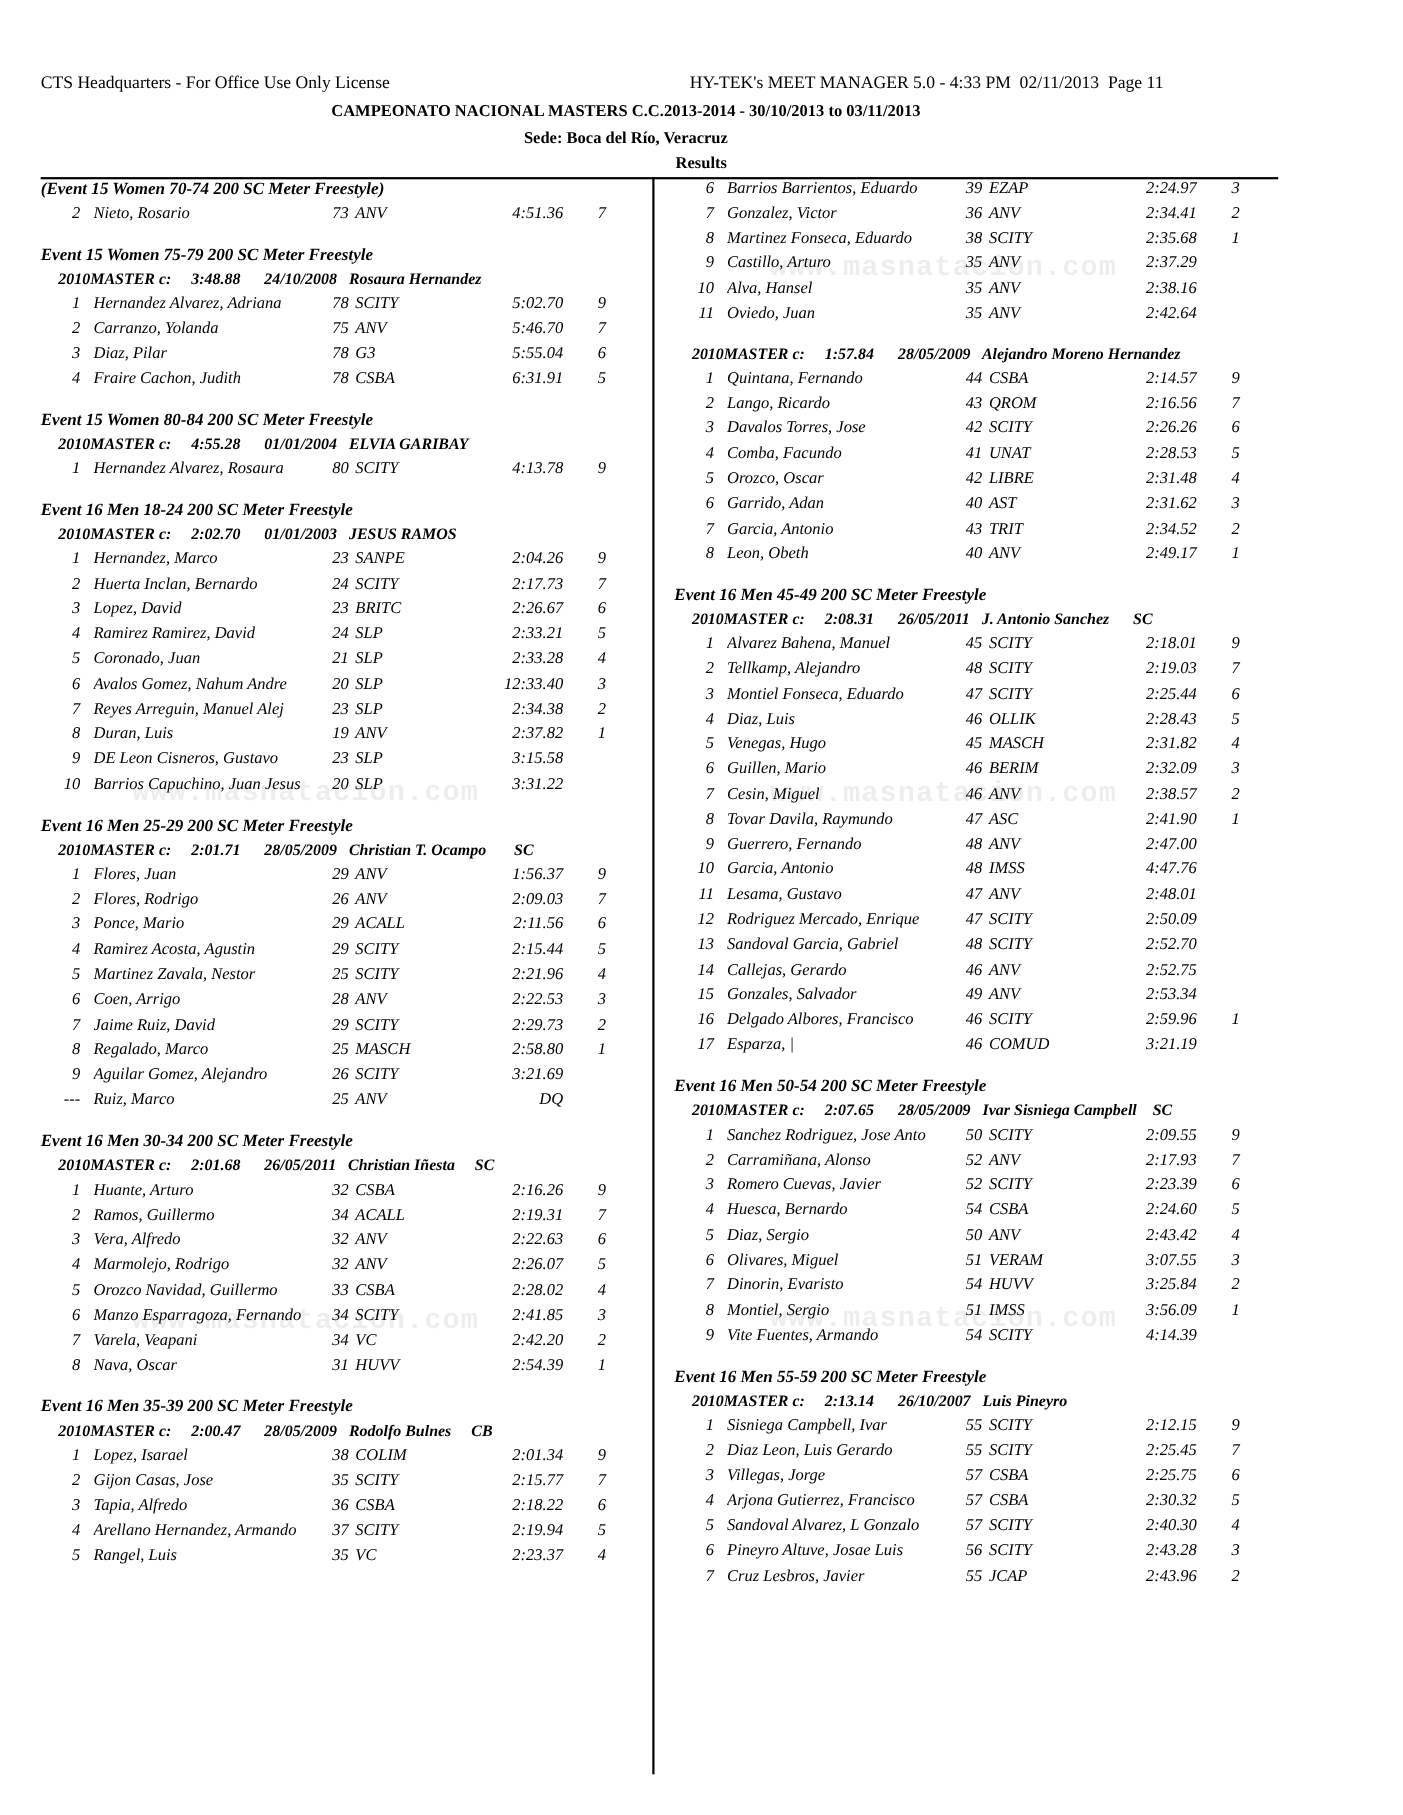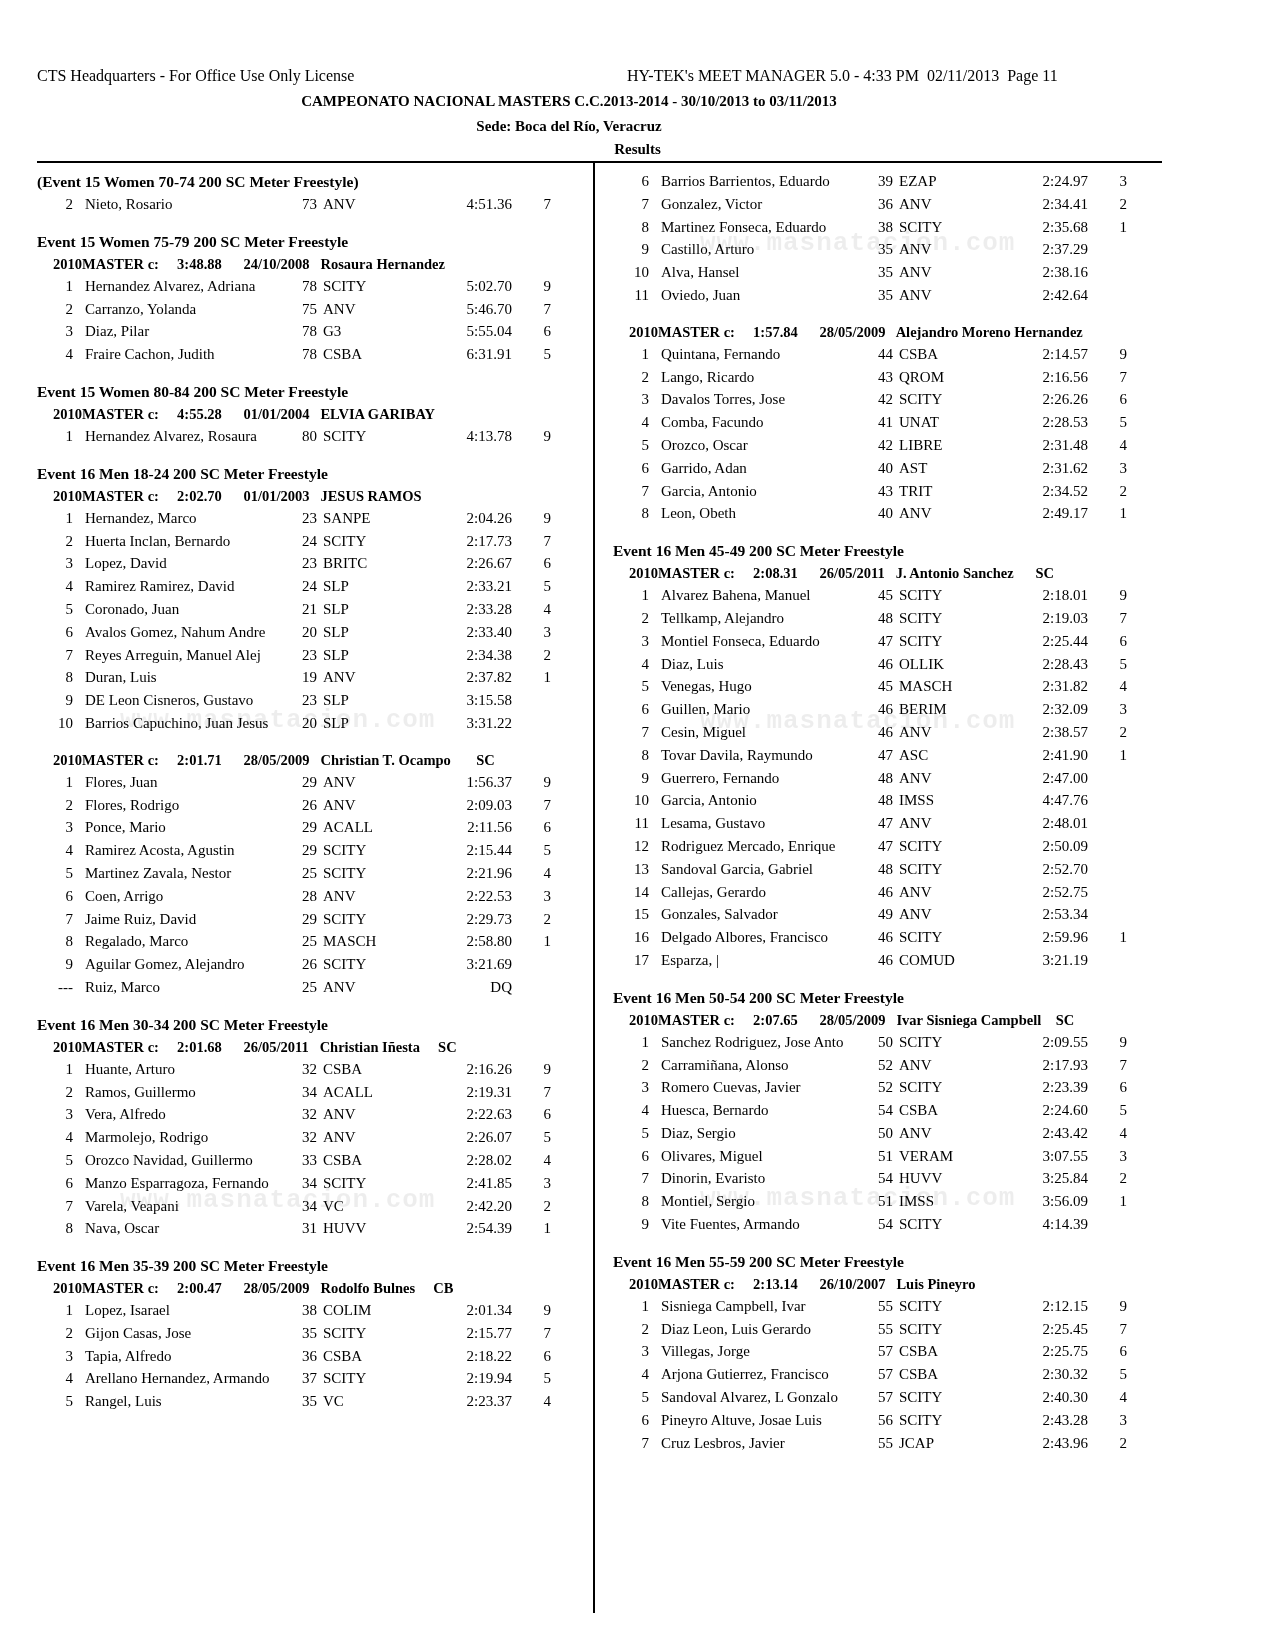--- a/index.html
+++ b/index.html
@@ -8,21 +8,21 @@
     font-family: "Liberation Serif", "DejaVu Serif", serif; color: #000;
   }
   .hdr-left { position: absolute; left: 37px; top: 67px; font-size: 16px; }
   .hdr-right { position: absolute; left: 627px; top: 67px; font-size: 16px; white-space: pre; }
   .title { position: absolute; left: 0; width: 1138px; text-align: center; font-weight: bold; font-size: 15px; }
   .t1 { top: 93px; }
   .t2 { top: 118px; }
   .t3 { top: 141px; left: 0; width: 1275px; }
   .rule { position: absolute; left: 37px; top: 161px; width: 1125px; height: 2px; background: #000; }
   .vrule { position: absolute; left: 593px; top: 161px; width: 2px; height: 1452px; background: #000; }
-  .col { position: absolute; top: 170px; }
+  .col { position: absolute; top: 160px; font-style: italic; }
   .col-left { left: 37px; width: 540px; }
   .col-right { left: 613px; width: 540px; }
   .event { margin-bottom: 14px; }
   .ev-title { font-weight: bold; font-size: 15.5px; height: 23px; line-height: 23px; white-space: nowrap; }
   .record { font-weight: bold; font-size: 14.5px; height: 22px; line-height: 22px; white-space: pre; padding-left: 16px; }
   .row { height: 22.8px; line-height: 22.8px; font-size: 15px; position: relative; white-space: nowrap; }
   .row span { position: absolute; top: 0; }
   .c-place { left: 0; width: 36px; text-align: right; }
   .c-name { left: 48px; width: 228px; overflow: hidden; }
   .c-age { left: 246px; width: 34px; text-align: right; }
@@ -150,21 +150,21 @@
         <span class="c-age">21</span>
         <span class="c-team">SLP</span>
         <span class="c-time">2:33.28</span>
         <span class="c-pts">4</span>
       </div>
       <div class="row">
         <span class="c-place">6</span>
         <span class="c-name">Avalos Gomez, Nahum Andre</span>
         <span class="c-age">20</span>
         <span class="c-team">SLP</span>
-        <span class="c-time">2:33.40</span>
+        <span class="c-time">12:33.40</span>
         <span class="c-pts">3</span>
       </div>
       <div class="row">
         <span class="c-place">7</span>
         <span class="c-name">Reyes  Arreguin, Manuel Alej</span>
         <span class="c-age">23</span>
         <span class="c-team">SLP</span>
         <span class="c-time">2:34.38</span>
         <span class="c-pts">2</span>
       </div>
@@ -187,20 +187,21 @@
       <div class="row">
         <span class="c-place">10</span>
         <span class="c-name">Barrios Capuchino, Juan Jesus</span>
         <span class="c-age">20</span>
         <span class="c-team">SLP</span>
         <span class="c-time">3:31.22</span>
         <span class="c-pts"></span>
       </div>
     </div>
     <div class="event">
+      <div class="ev-title">Event 16  Men 25-29 200 SC Meter Freestyle</div>
       <div class="record">2010MASTER c:     2:01.71      28/05/2009   Christian T. Ocampo       SC</div>
       <div class="row">
         <span class="c-place">1</span>
         <span class="c-name">Flores, Juan</span>
         <span class="c-age">29</span>
         <span class="c-team">ANV</span>
         <span class="c-time">1:56.37</span>
         <span class="c-pts">9</span>
       </div>
       <div class="row">

